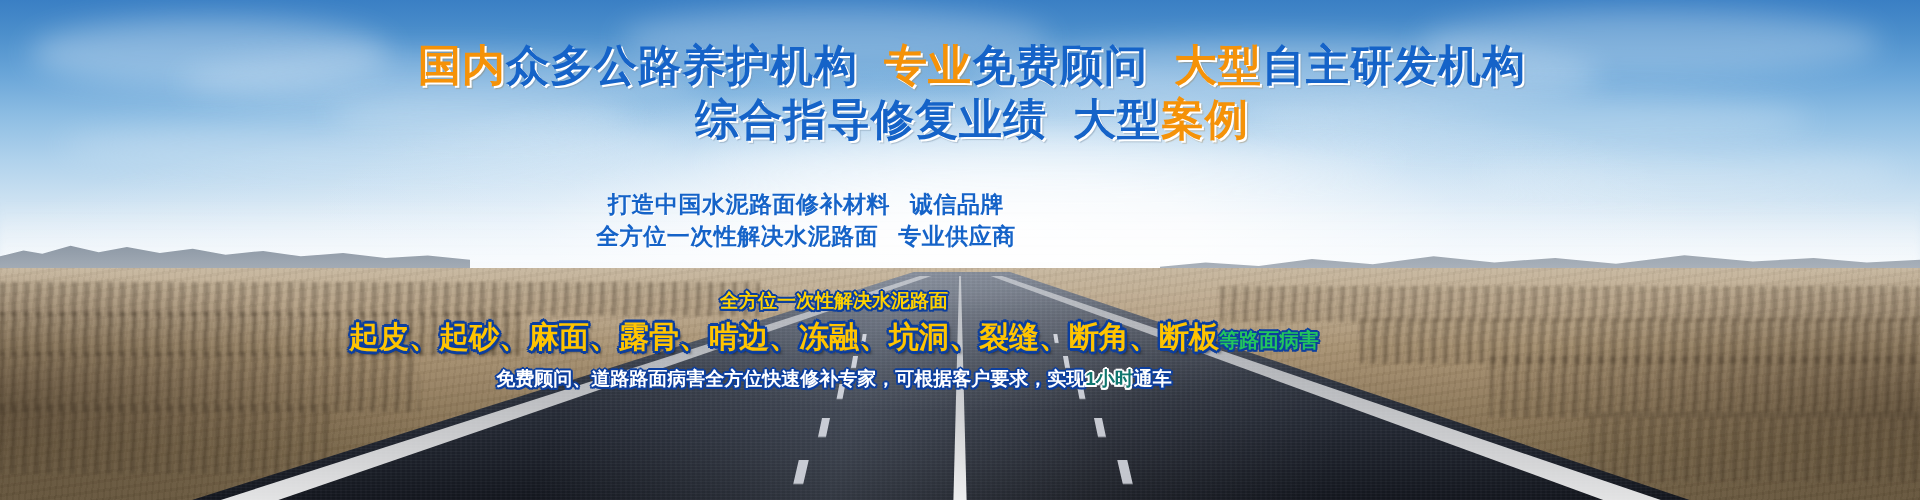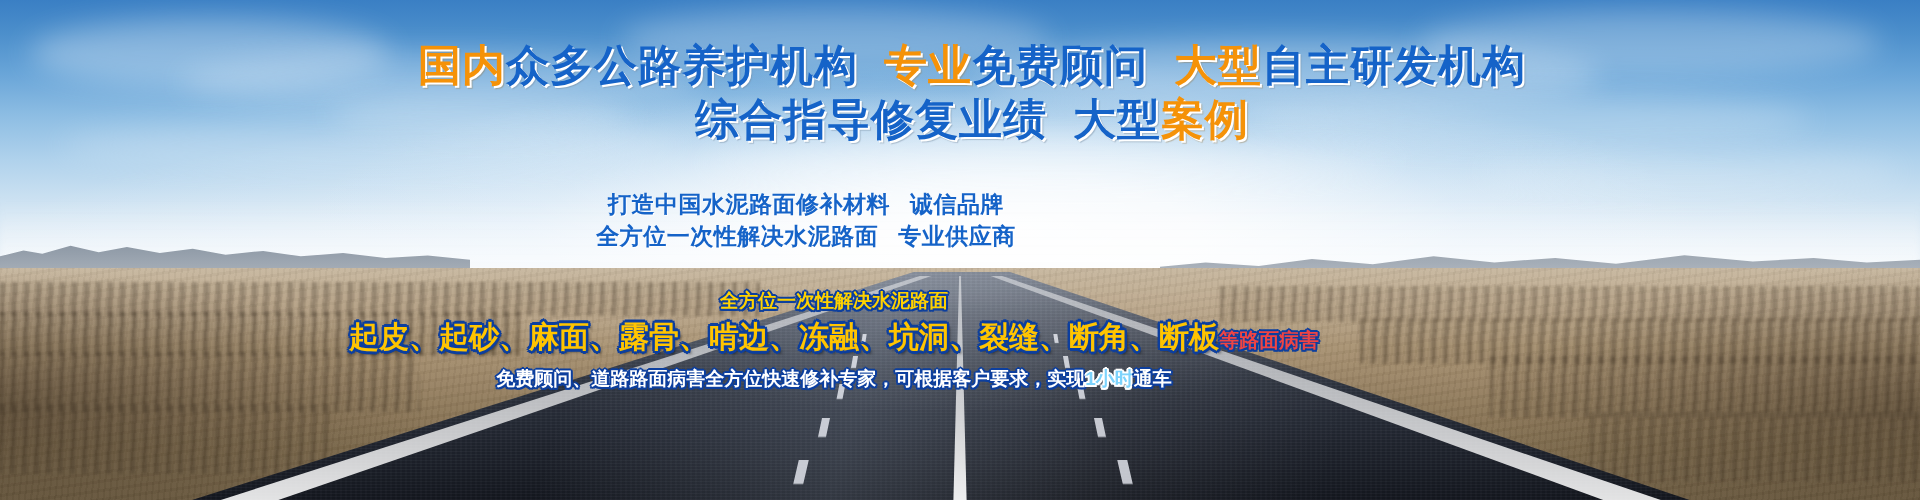--- a/index.html
+++ b/index.html
@@ -208,37 +208,37 @@
   .bt-big .y {
     color:#ffc400;
     text-shadow:
       -2px -2px 0 #0d3f9e, 2px -2px 0 #0d3f9e,
       -2px  2px 0 #0d3f9e, 2px  2px 0 #0d3f9e,
        0 2.6px 0 #0d3f9e, 2.6px 0 0 #0d3f9e, -2.6px 0 0 #0d3f9e, 0 -2.6px 0 #0d3f9e,
        3px 3px 3px rgba(0,0,0,.5);
   }
   .bt-big .w {
     font-size:20px;
-    color:#ef4444;
+    color:#22c55e;
     text-shadow:
       -1.5px -1.5px 0 #0d3f9e, 1.5px -1.5px 0 #0d3f9e,
       -1.5px  1.5px 0 #0d3f9e, 1.5px  1.5px 0 #0d3f9e,
        0 2px 0 #0d3f9e, 2px 0 0 #0d3f9e, -2px 0 0 #0d3f9e, 0 -2px 0 #0d3f9e;
   }
   .bt-last {
     font-size:19px; font-weight:bold; line-height:28px; white-space:nowrap;
     margin-top:4px;
     color:#ffffff;
     text-shadow:
       -1.5px -1.5px 0 #0d3f9e, 1.5px -1.5px 0 #0d3f9e,
       -1.5px  1.5px 0 #0d3f9e, 1.5px  1.5px 0 #0d3f9e,
        0 2px 0 #0d3f9e, 2px 0 0 #0d3f9e, -2px 0 0 #0d3f9e, 0 -2px 0 #0d3f9e;
   }
   .bt-last .red {
-    color:#7dd3fc;
+    color:#0f766e;
     text-shadow:
       -1.5px -1.5px 0 #ffffff, 1.5px -1.5px 0 #ffffff,
       -1.5px  1.5px 0 #ffffff, 1.5px  1.5px 0 #ffffff,
        0 2px 0 #ffffff, 2px 0 0 #ffffff, -2px 0 0 #ffffff, 0 -2px 0 #ffffff;
   }
 </style>
 </head>
 <body>
 
 <div id="banner">

